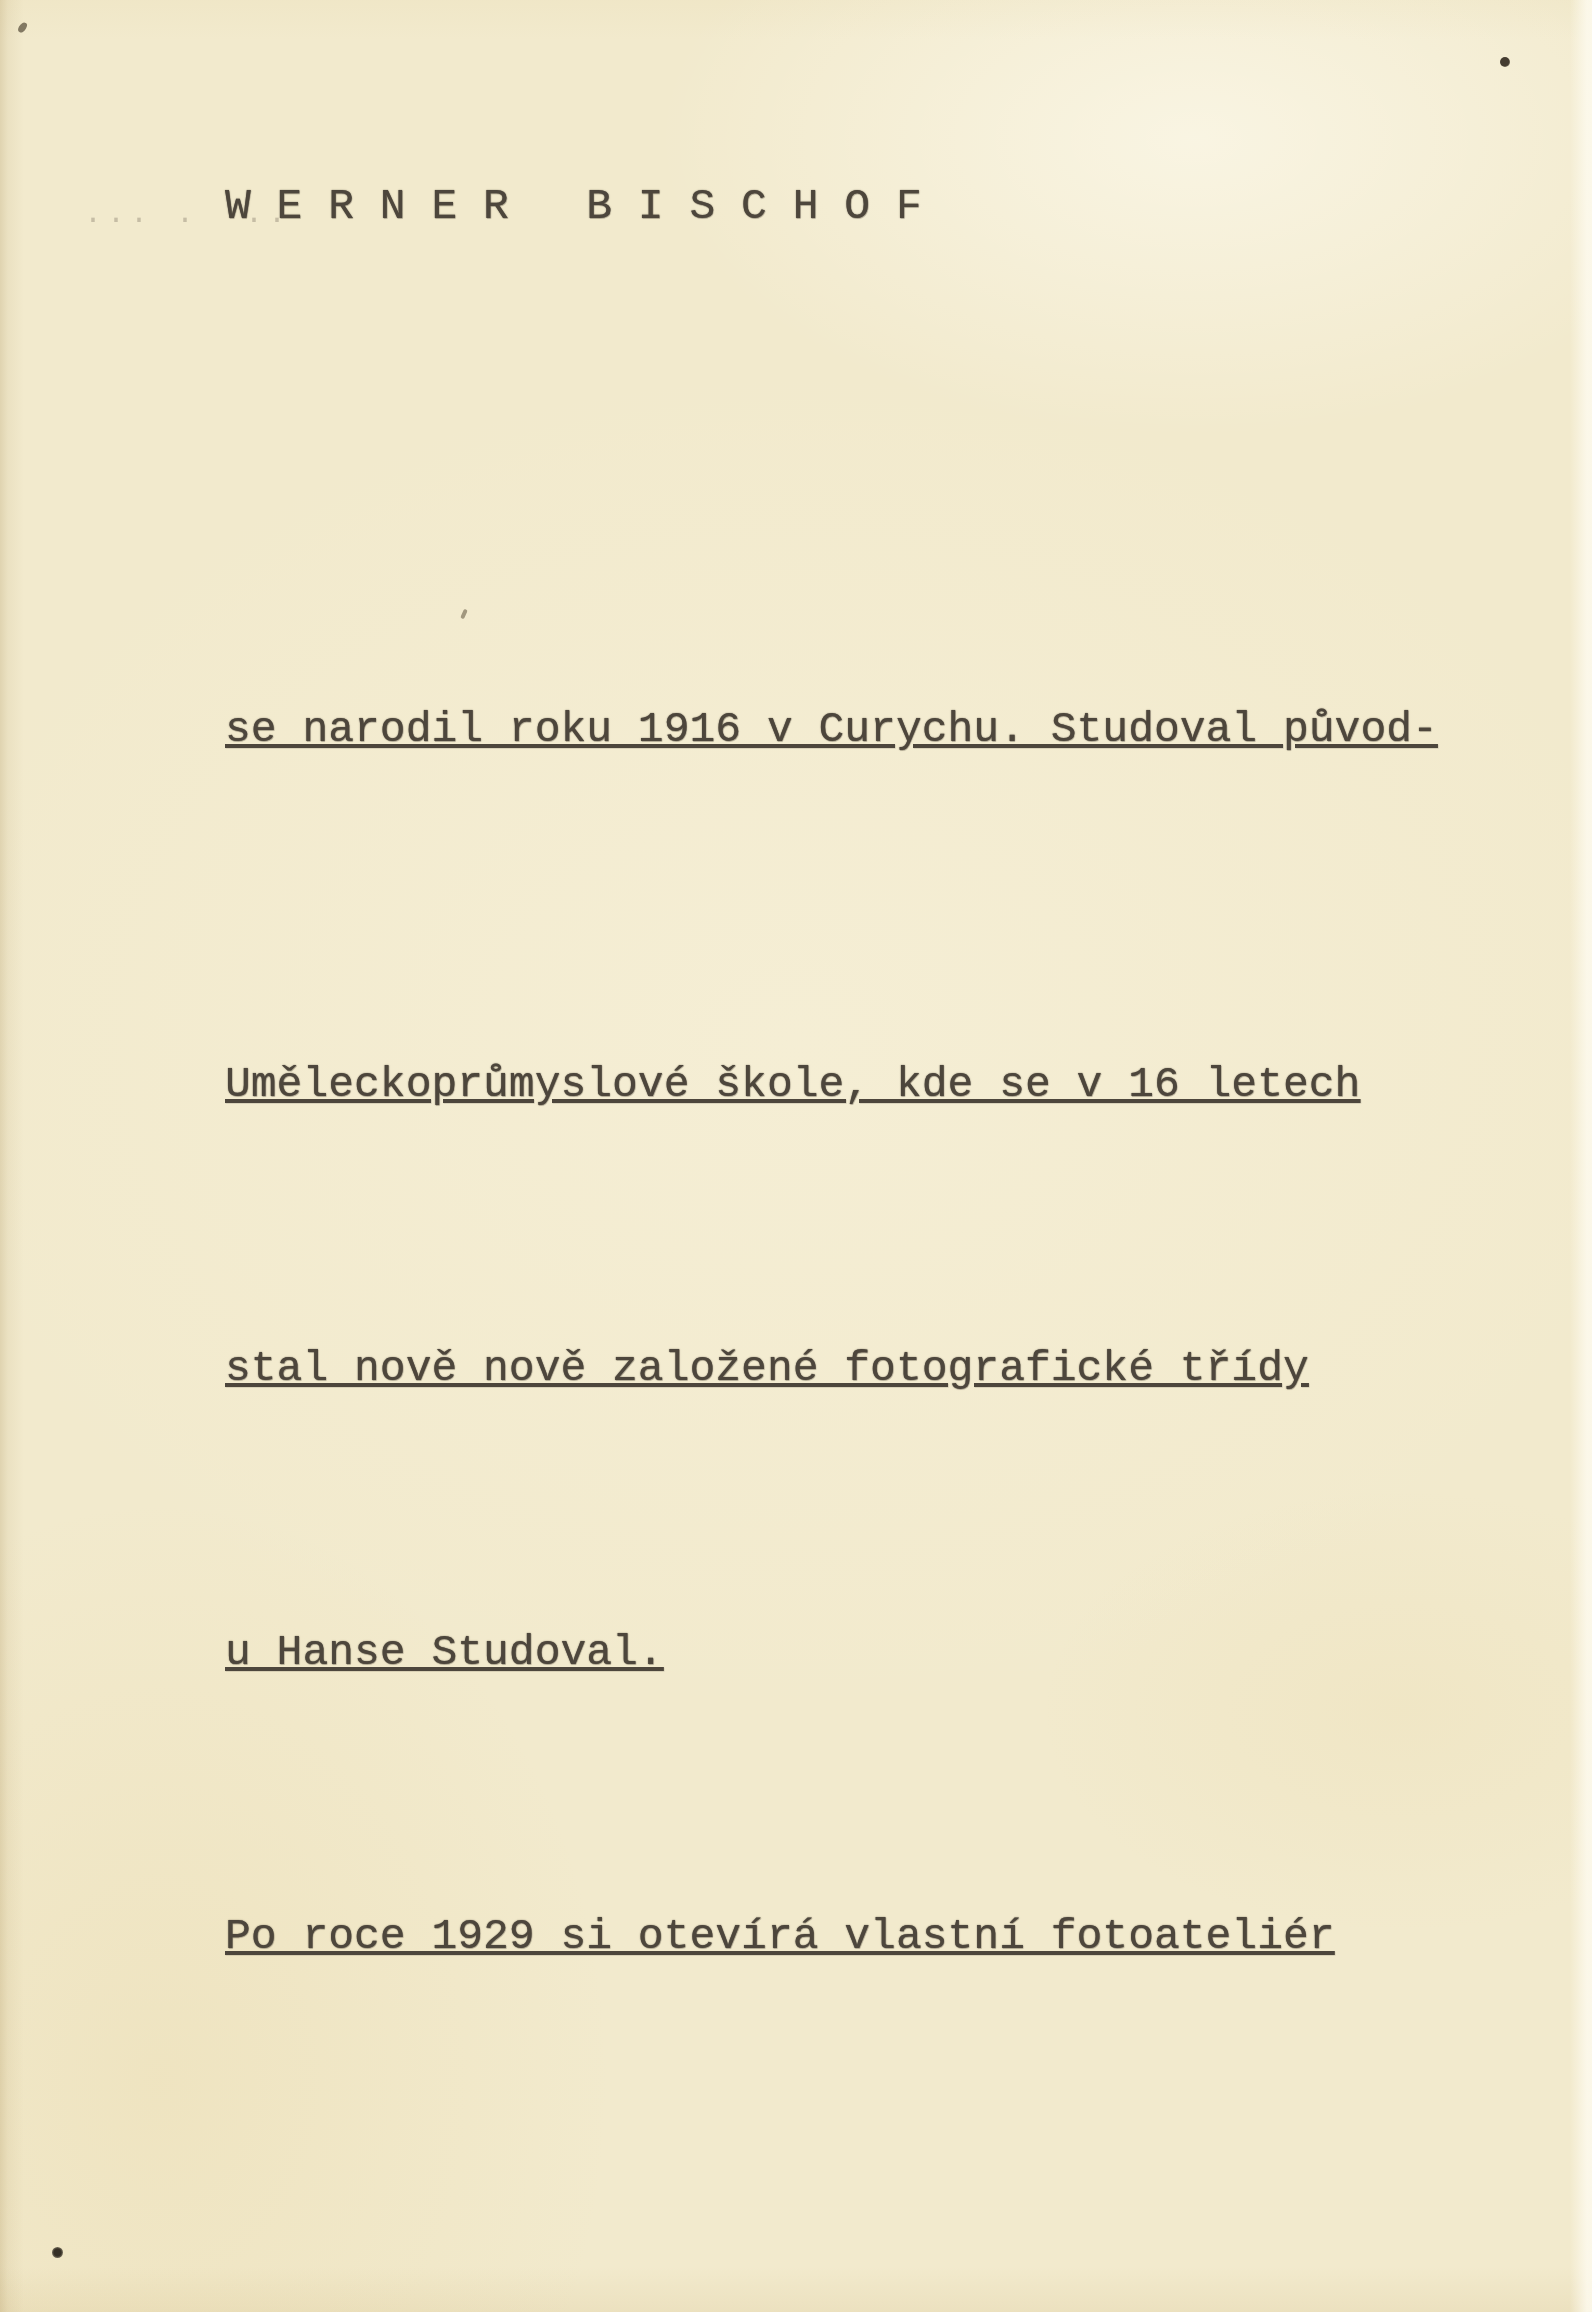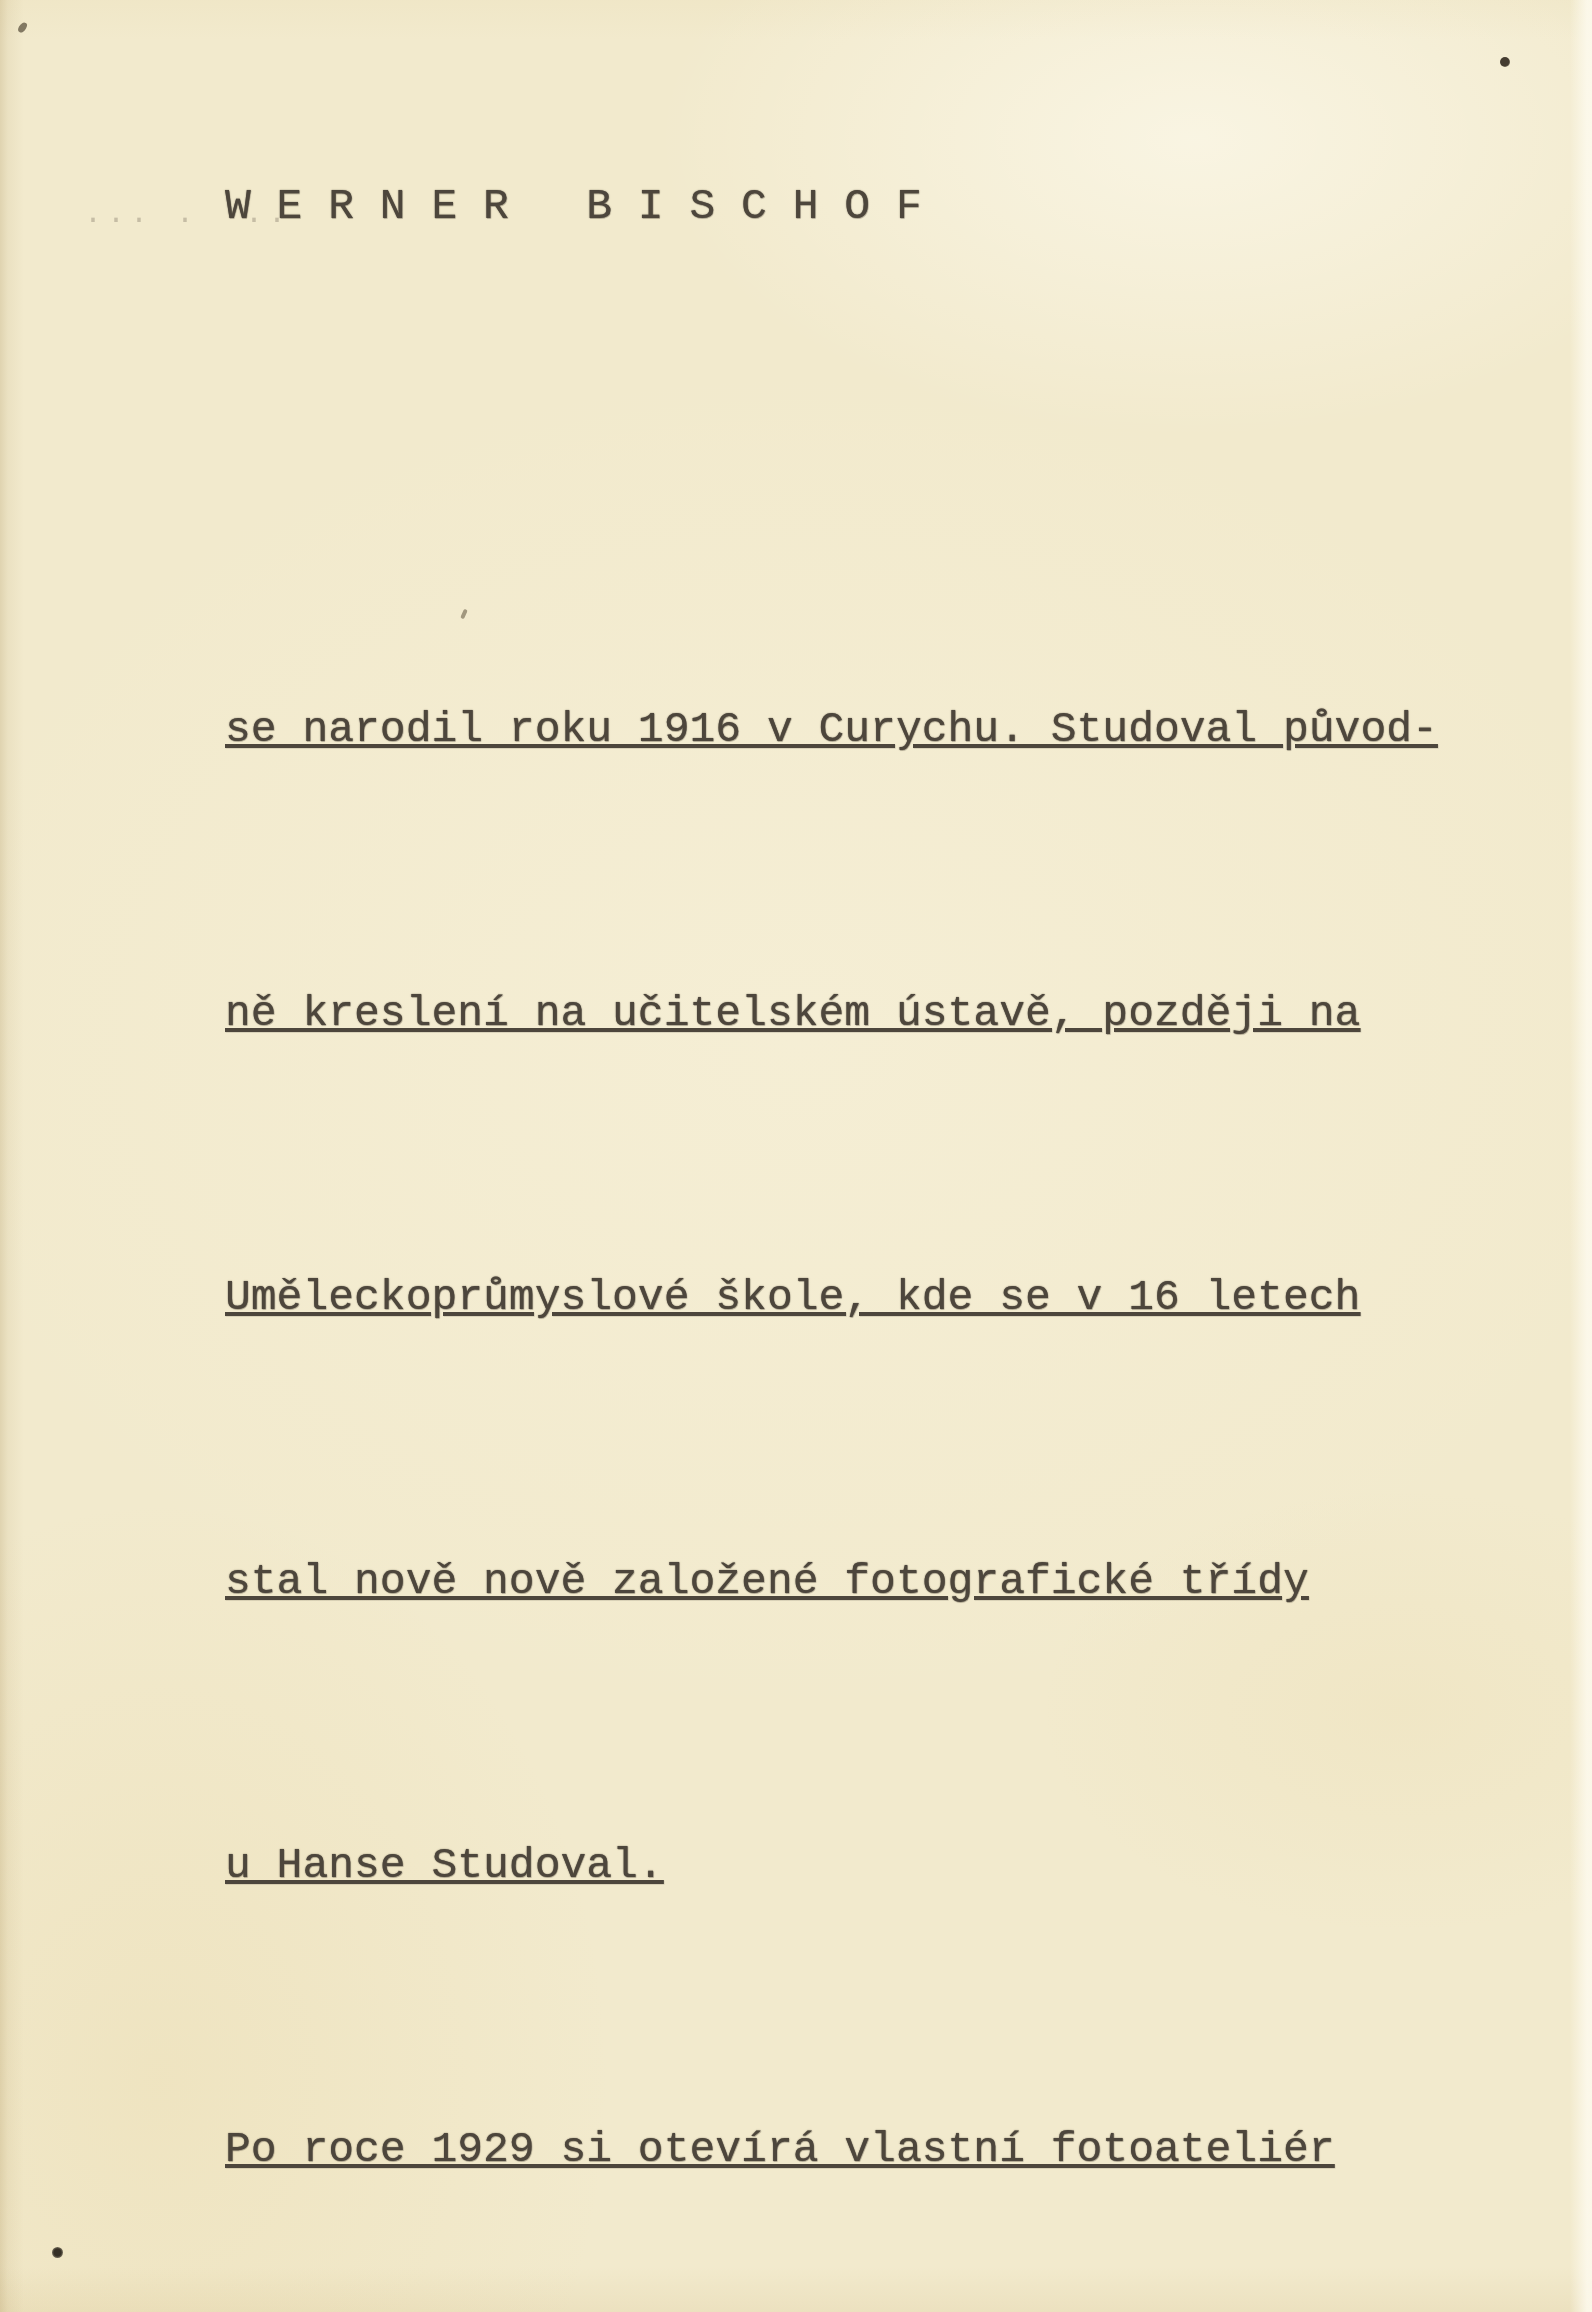--- a/index.html
+++ b/index.html
@@ -99,21 +99,20 @@
 
   <span class="faint-marks">... .  ..</span>
 
   <div class="title-row ink">W E R N E R   B I S C H O F</div>
 
   <div class="body-text ink">
     
   
       <div class="line">se narodil roku 1916 v Curychu. Studoval původ-</div>
     
-      <div class="line">ně kreslení na učitelském ústavě, později na</div>
     
       <div class="line">Uměleckoprůmyslové škole, kde se v 16 letech</div>
     
       <div class="line">stal nově nově založené fotografické třídy</div>
     
       <div class="line">u Hanse Studoval.</div>
     
       <div class="line">Po roce 1929 si otevírá vlastní fotoateliér</div>
     
       

